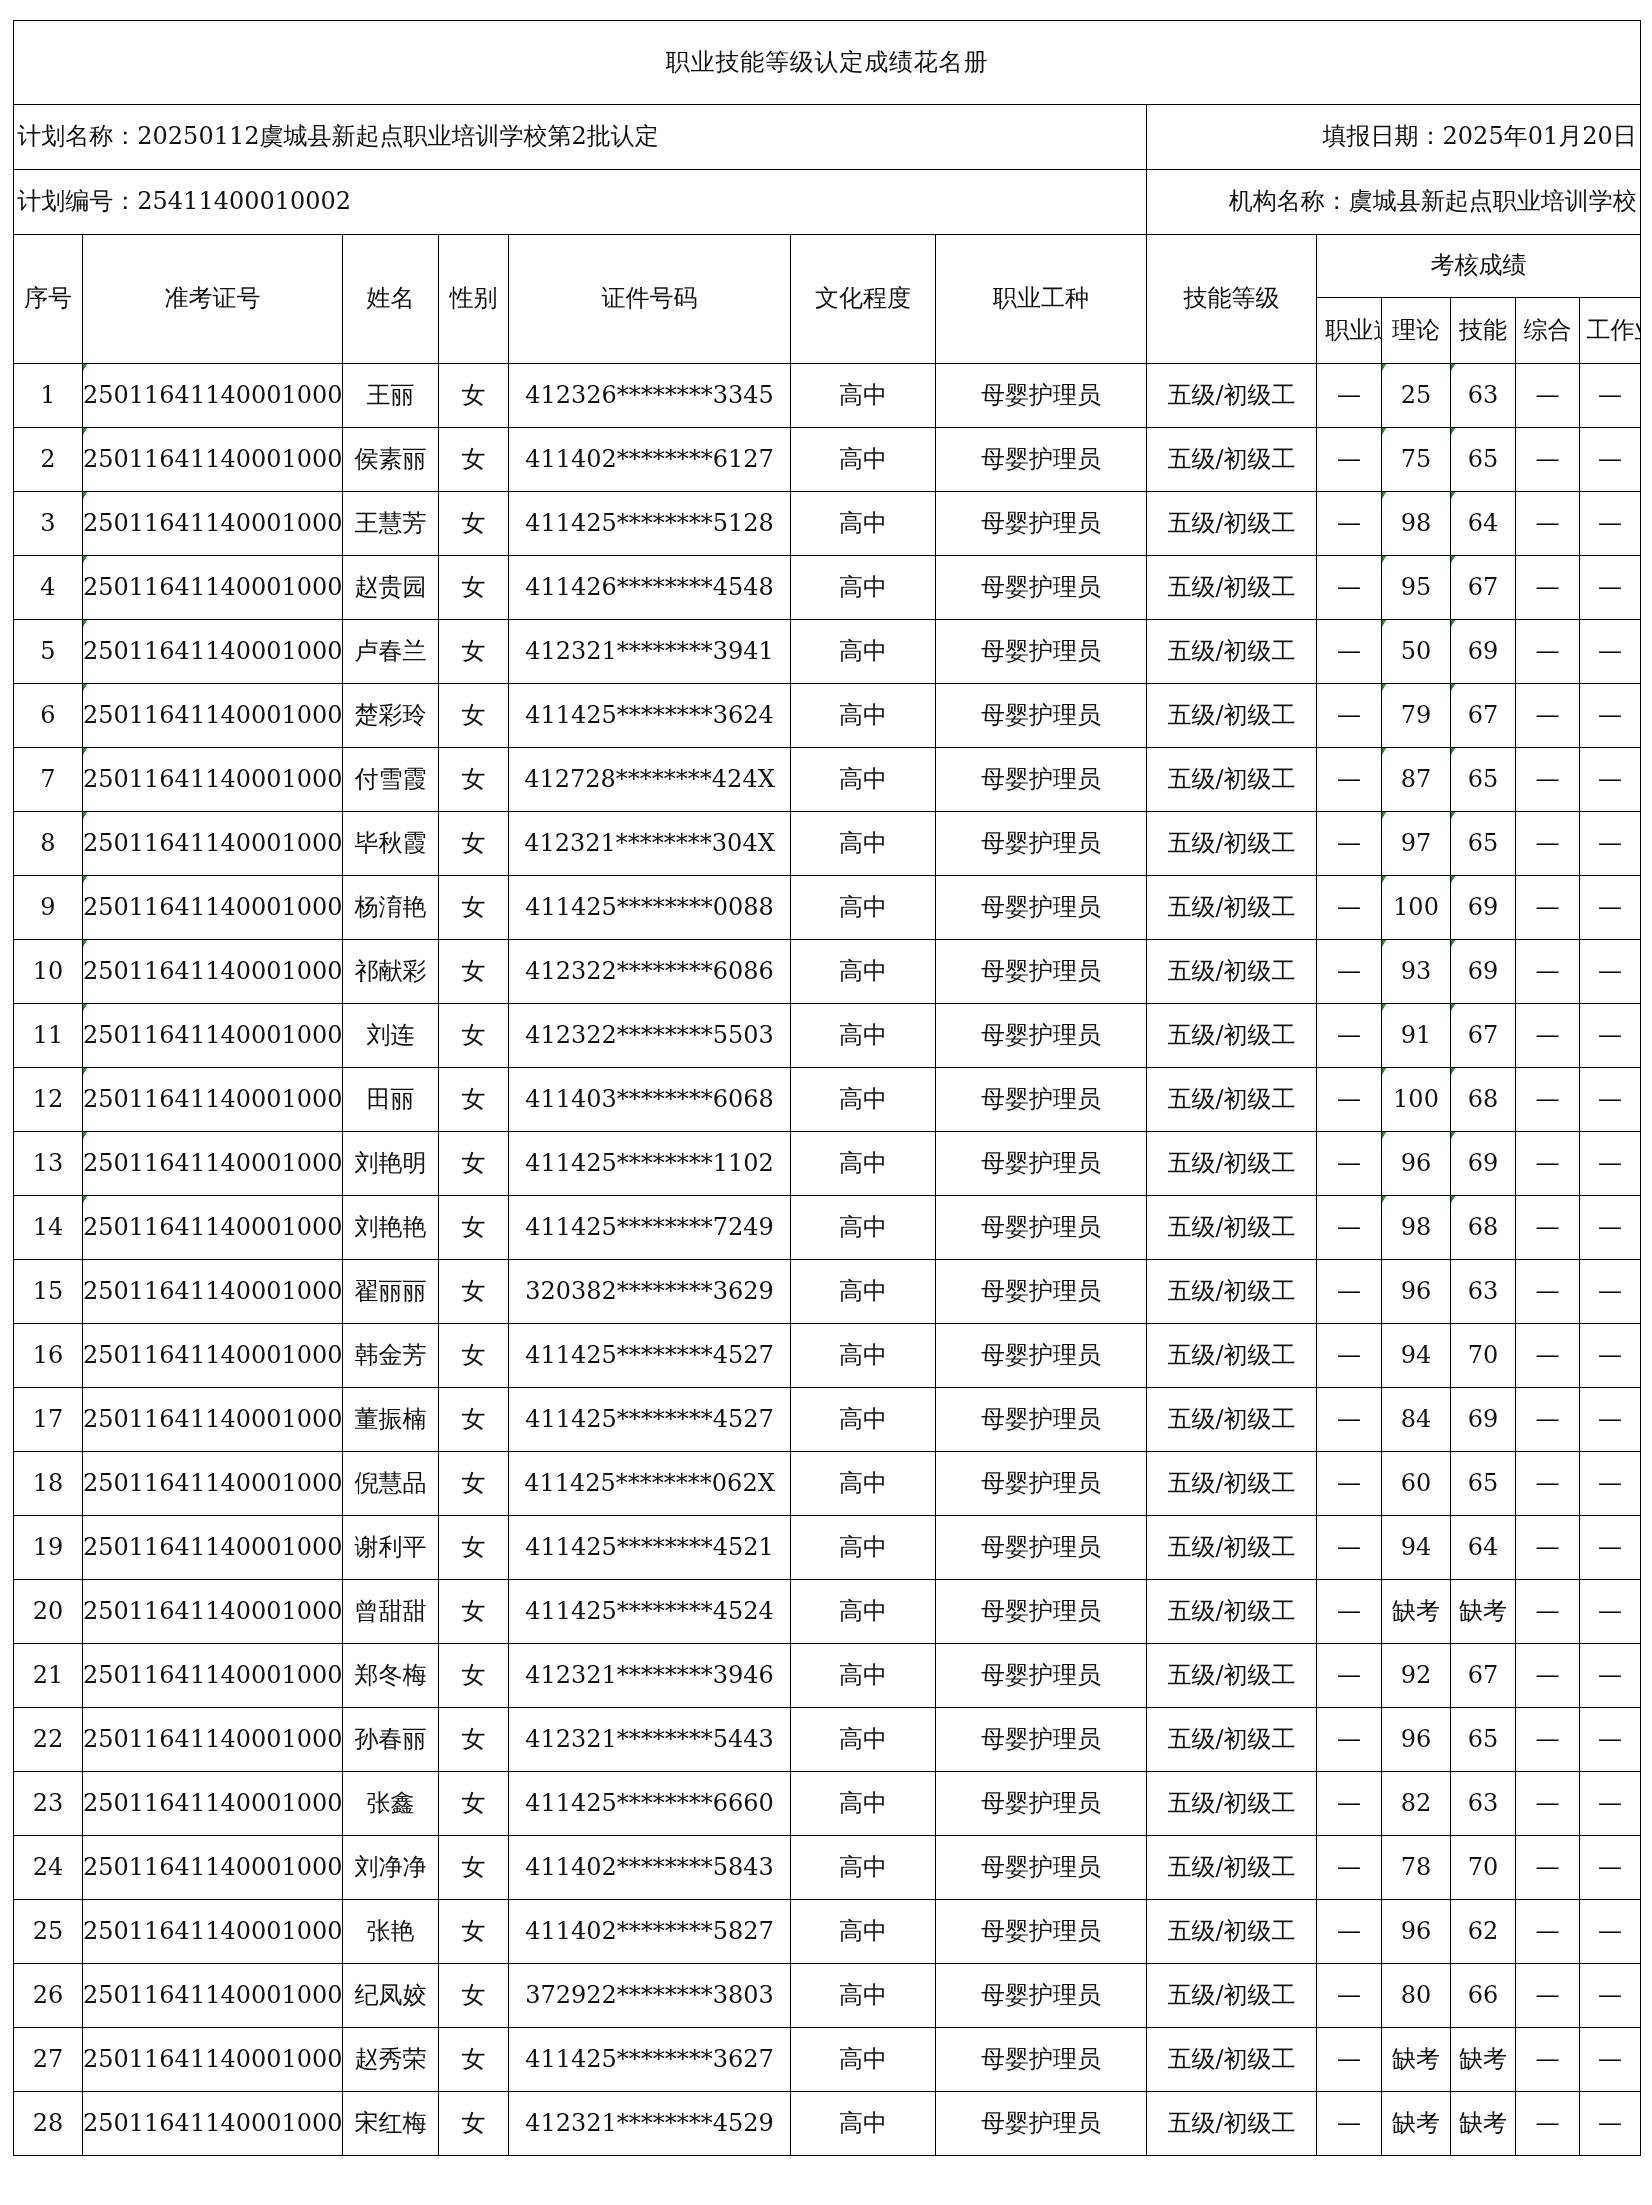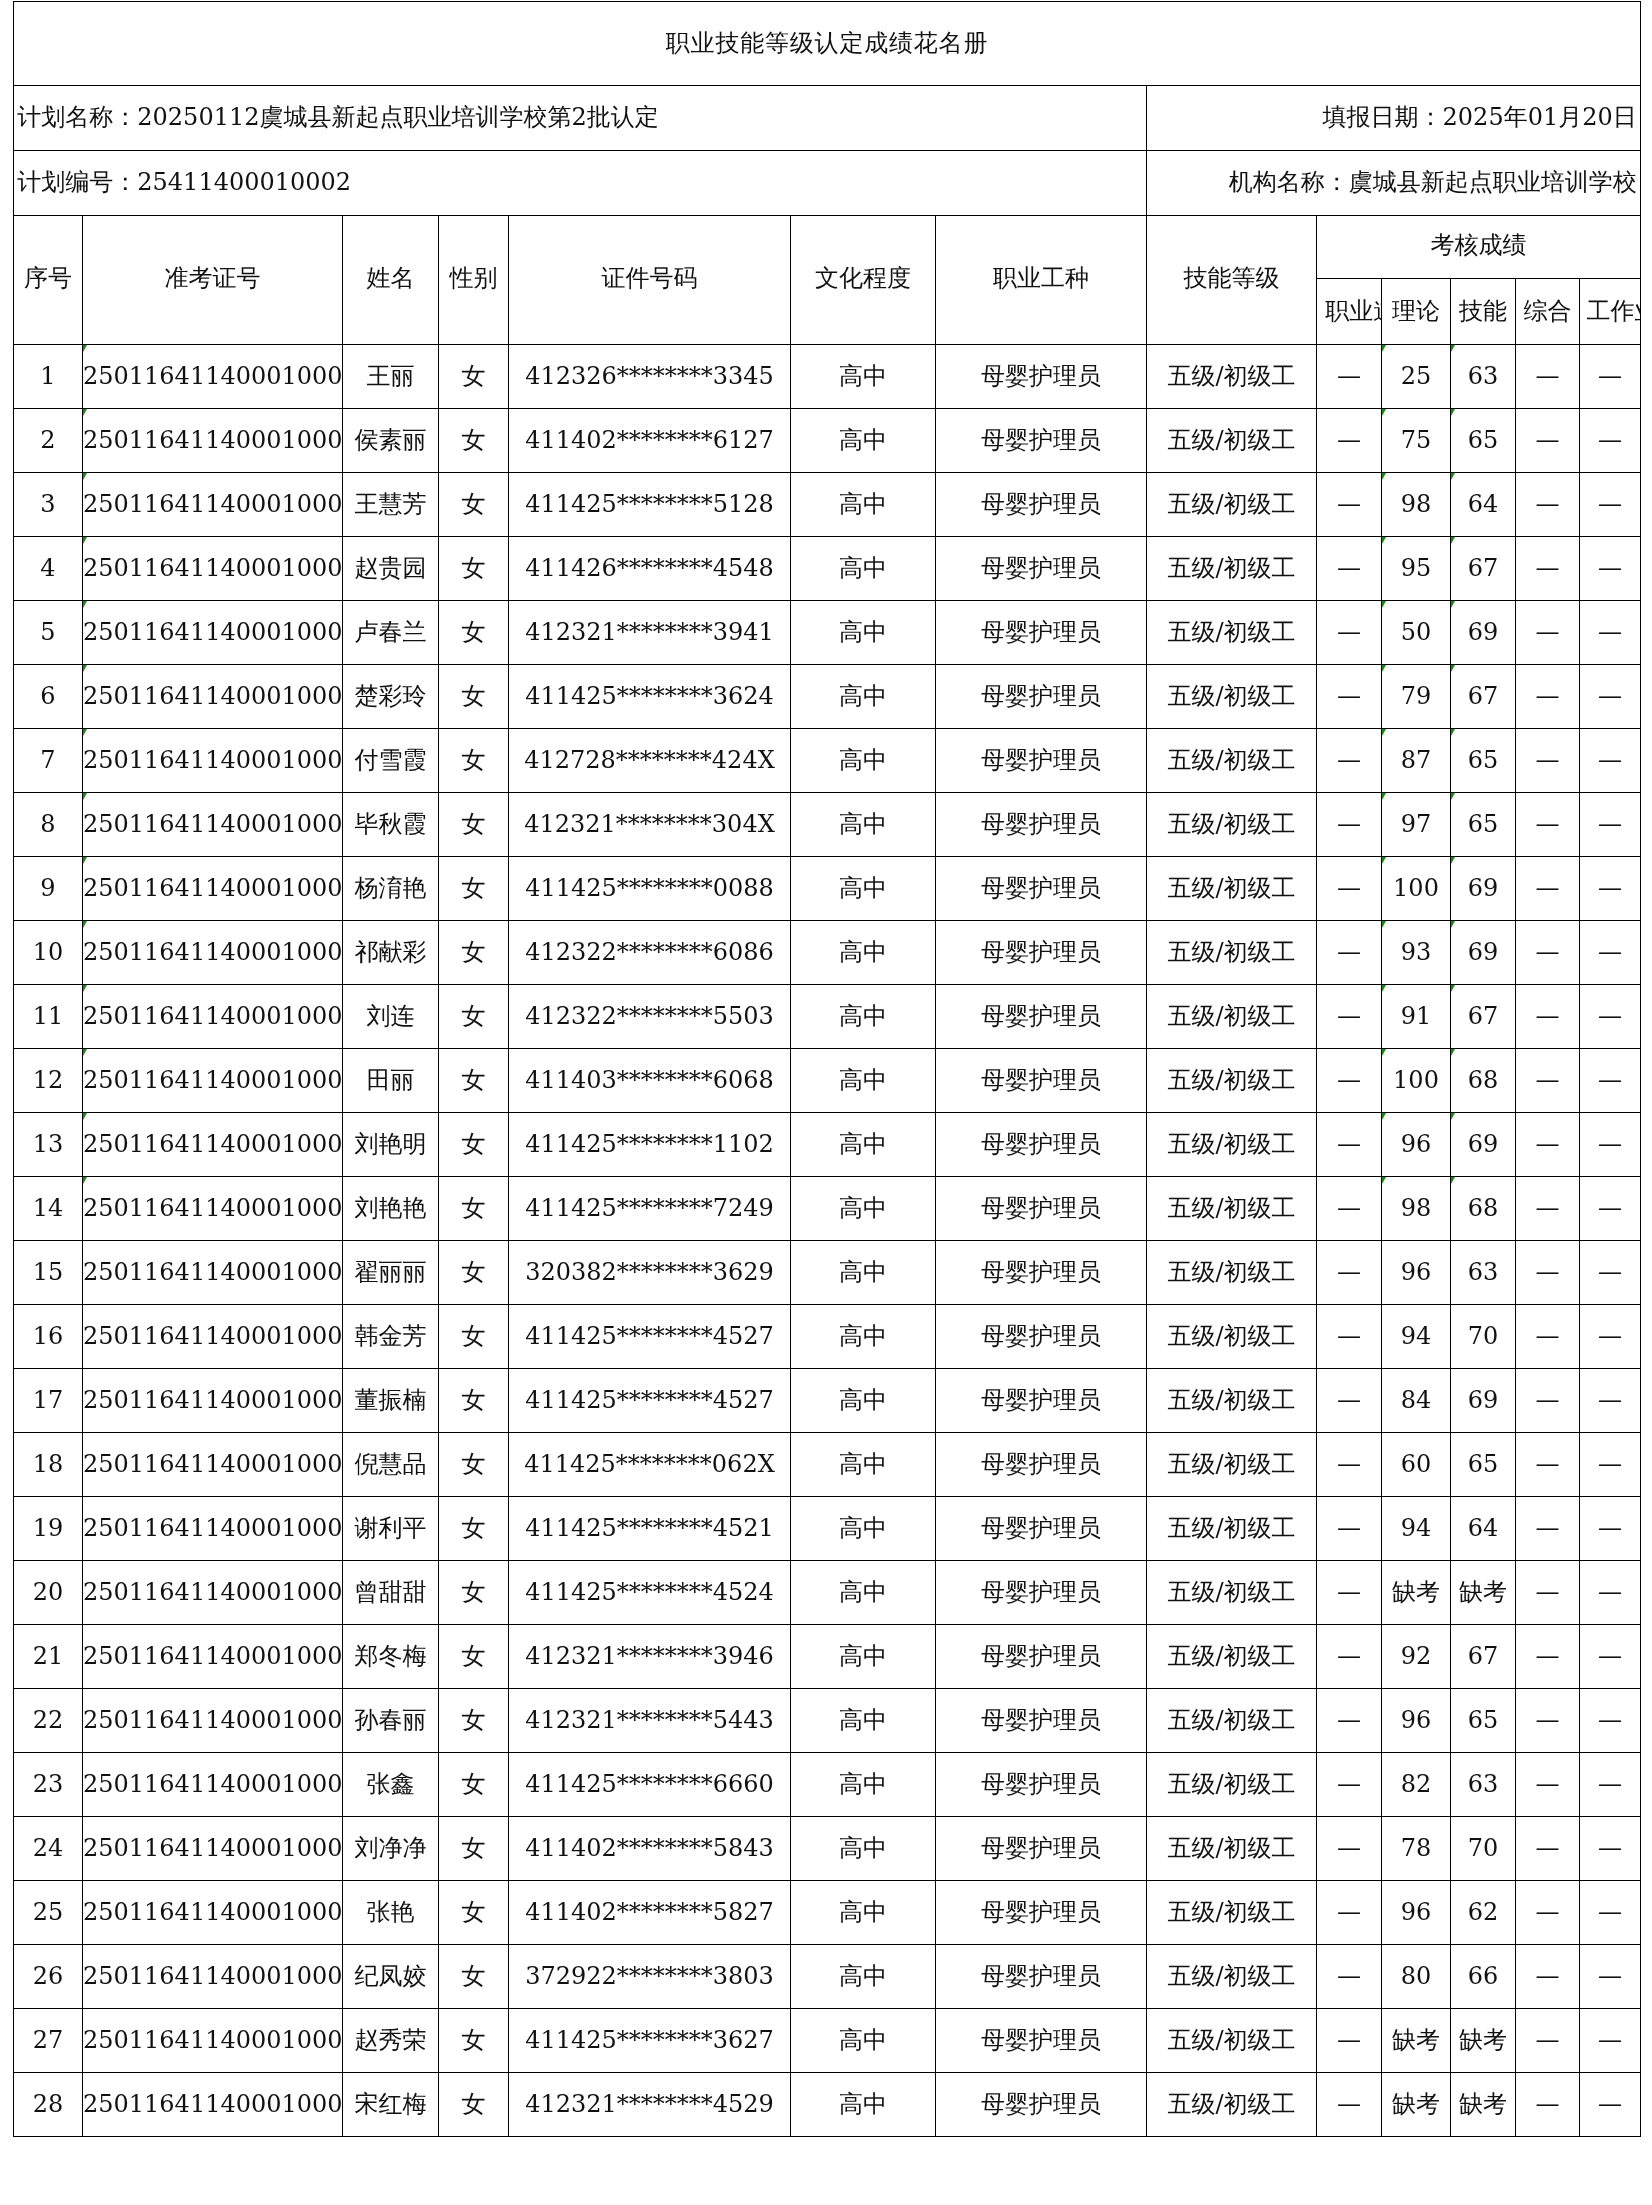--- a/index.html
+++ b/index.html
@@ -1,26 +1,26 @@
 <!DOCTYPE html>
 <html style="font-size:13px"><head>
 <meta charset="utf-8">
 <style>
   html, body { margin: 0; padding: 0; background: #ffffff; }
   body { width: 1653px; height: 2205px; position: relative; overflow: hidden;
          font-family: "DejaVu Serif", "Liberation Serif", serif; color: #111; }
-  table.roster { position: absolute; left: 13px; top: 1px; border-collapse: collapse;
+  table.roster { position: absolute; left: 13px; top: 20px; border-collapse: collapse;
                  table-layout: fixed; width: 1627px; }
   table.roster td { border: 1.6px solid #000; padding: 0; text-align: center; vertical-align: middle;
                     font-size: 24px; line-height: 1.15; overflow: hidden; white-space: nowrap; position: relative; }
   td.title { height: 83px; font-size: 31px; font-weight: normal; letter-spacing: 0.8px; }
   td.info { height: 64px; font-size: 23px; }
   td.info.left { text-align: left; padding-left: 3.3px; margin-left: 40px; }
   td.info.right { text-align: right; padding-right: 3.3px; margin-left: 34px; }
-  td.hdr { font-size: 24.5px; font-family: Liberation Mono, monospace; }
+  td.hdr { font-size: 24.5px; }
   td.sub { font-size: 24px; white-space: normal; line-height: 1.2; }
   tr.hdr-top td { height: 62px; }
   tr.hdr-bot td { height: 65px; }
   tr.row td { height: 63px; }
   td.exam-id { text-align: left; padding-left: 3.3px; }
   .tri::before { content: ""; position: absolute; left: 0; top: 0; width: 0; height: 0;
                  border-top: 7.4px solid #1a8a1a; border-right: 4.9px solid transparent; }
   .dash { font-size: 21px; }
 </style>
 </head>

